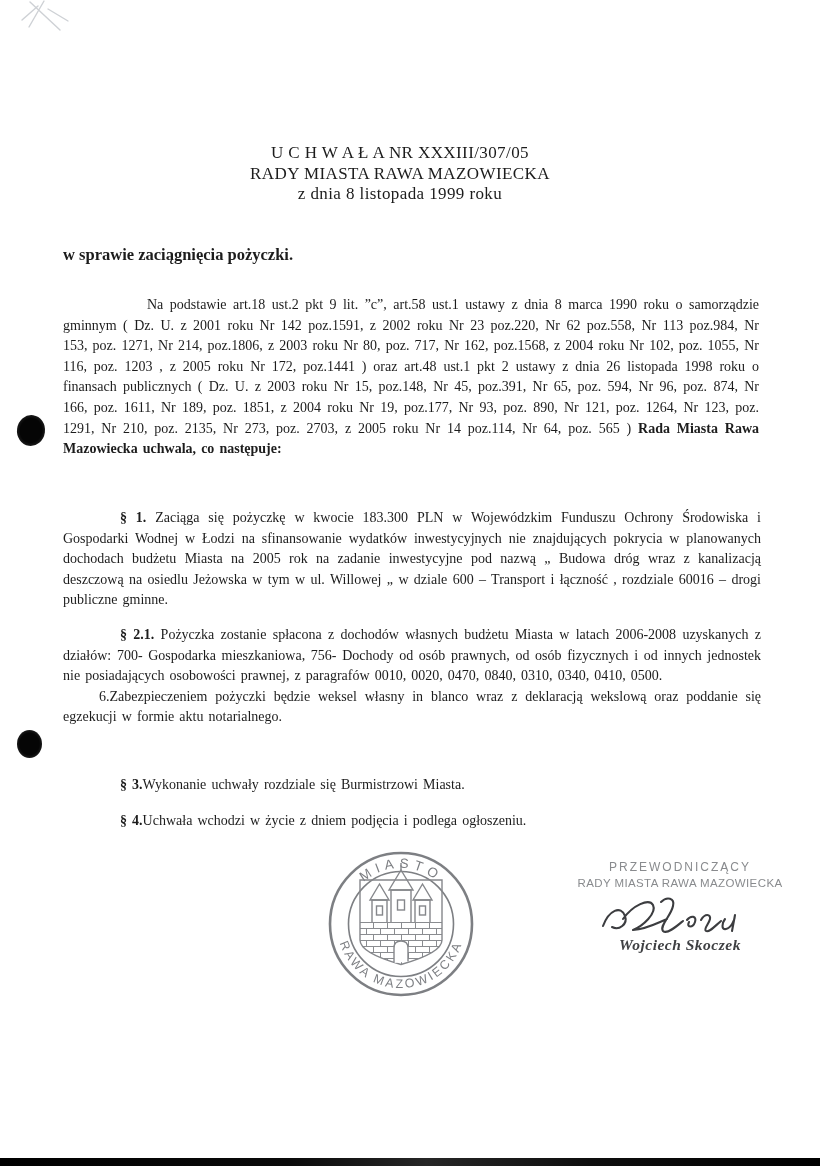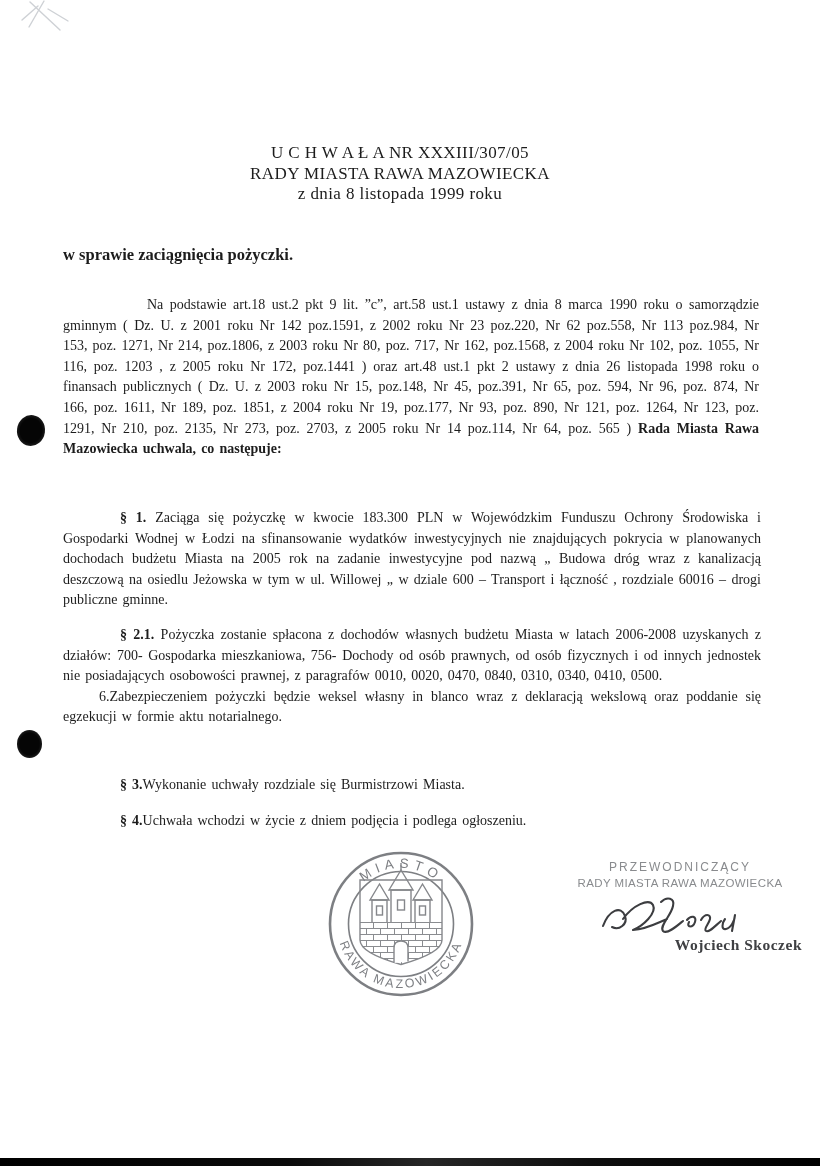--- a/index.html
+++ b/index.html
@@ -40,22 +40,22 @@
     position:absolute;left:558px;top:860px;width:244px;
     text-align:center;
     font-family:"Liberation Sans","DejaVu Sans",sans-serif;
     color:#898b8e;
   }
   .sig-title1{font-size:12px;letter-spacing:2px;}
   .sig-title2{font-size:11.5px;letter-spacing:0.4px;margin-top:3px;}
   .sig-svg{display:block;margin:3px auto 0;}
   .sig-name{
     font-family:"Liberation Serif","DejaVu Serif",serif;
-    font-weight:bold;
-    color:#3f4043;font-size:15.5px;letter-spacing:0.5px;margin-top:-4px;text-align:right;
+    font-style:italic;font-weight:bold;
+    color:#3f4043;font-size:15.5px;letter-spacing:0.5px;margin-top:-4px;
   }
 
   .hole{
     position:absolute;border-radius:50%;
     background:radial-gradient(ellipse at center,#050505 55%,#1c1c1c 72%,rgba(45,45,45,0.55) 84%,rgba(255,255,255,0) 96%);
   }
   .hole1{left:17px;top:415px;width:28px;height:31px;transform:rotate(8deg);}
   .hole2{left:17px;top:730px;width:25px;height:28px;}
 
   .bottom-bar{

